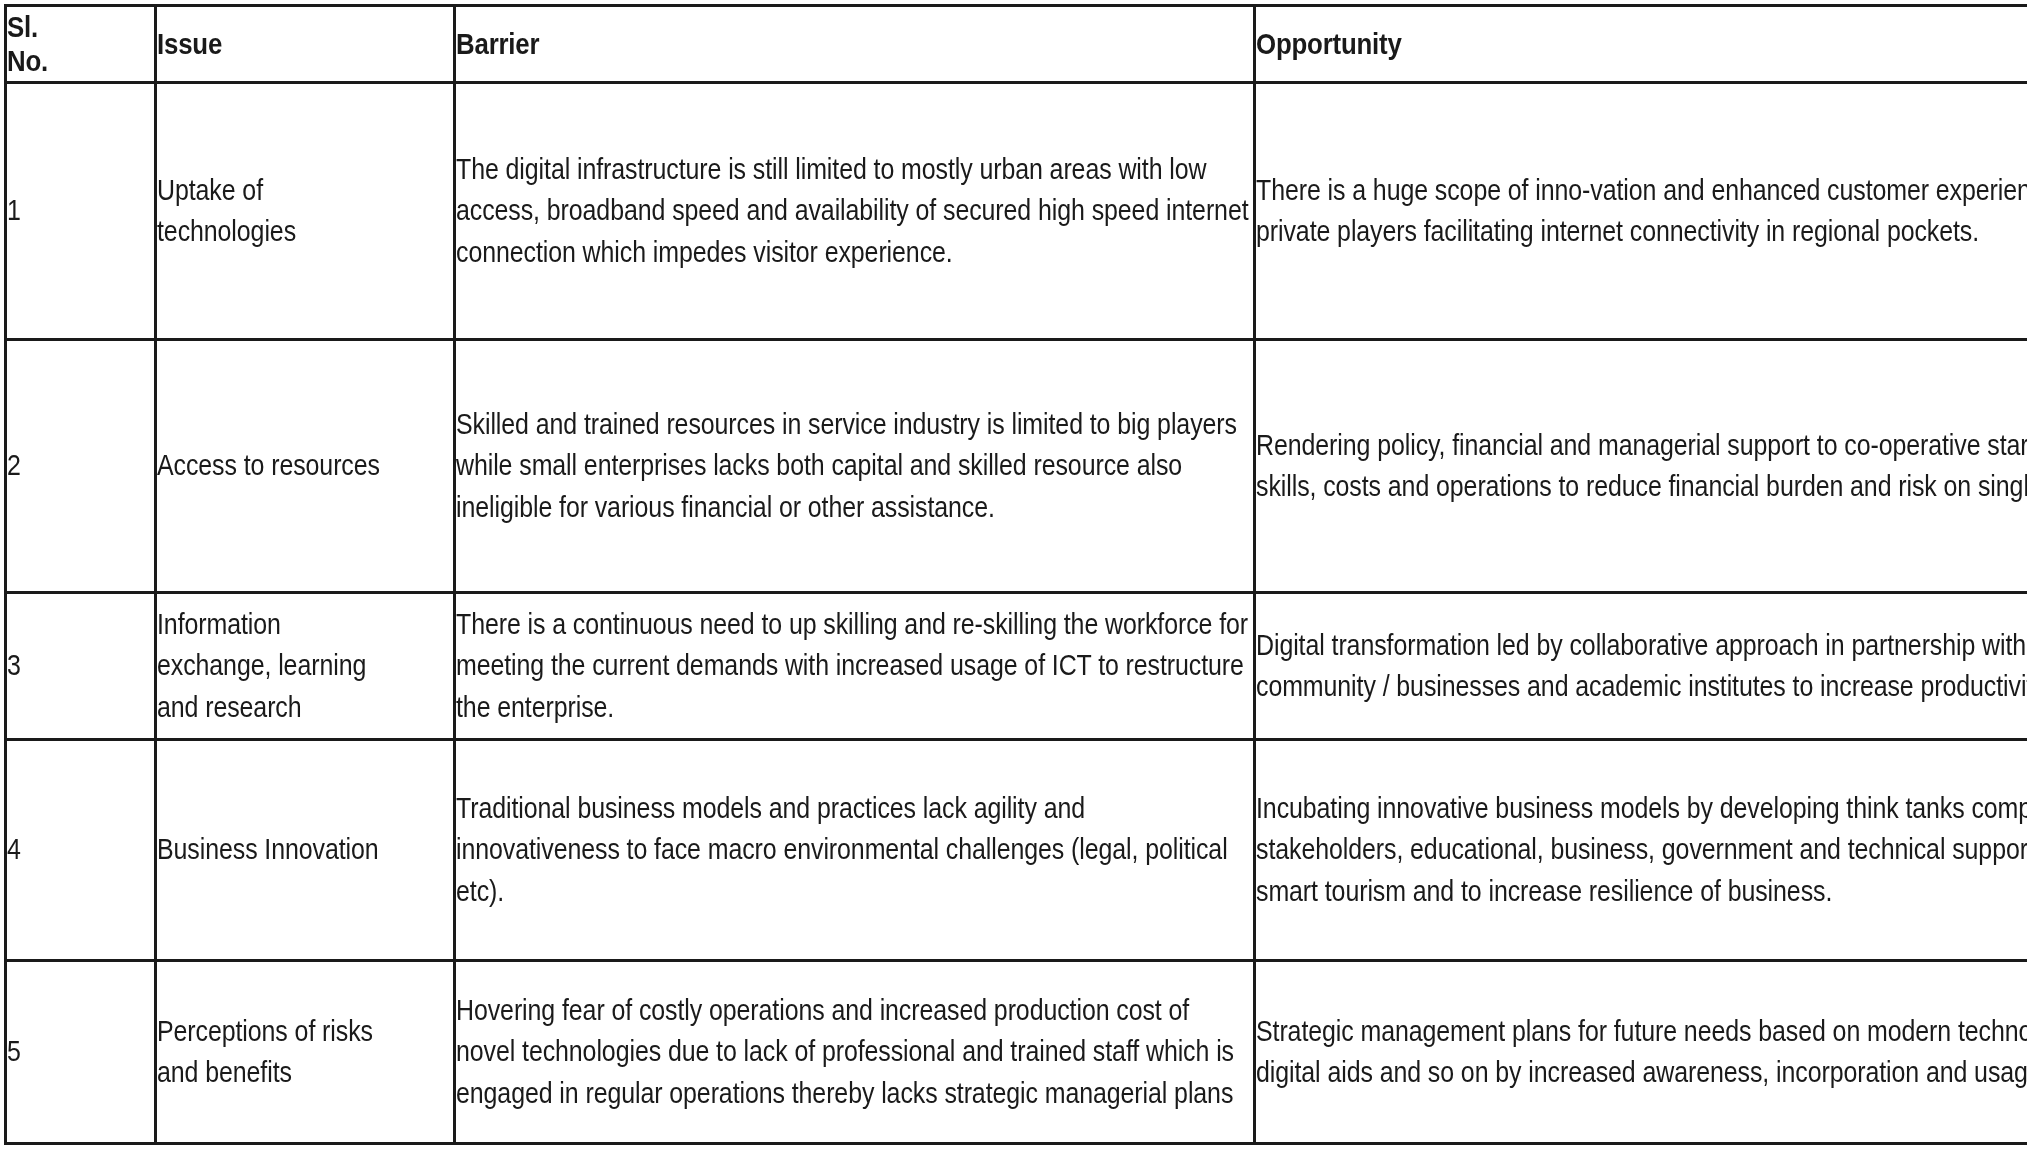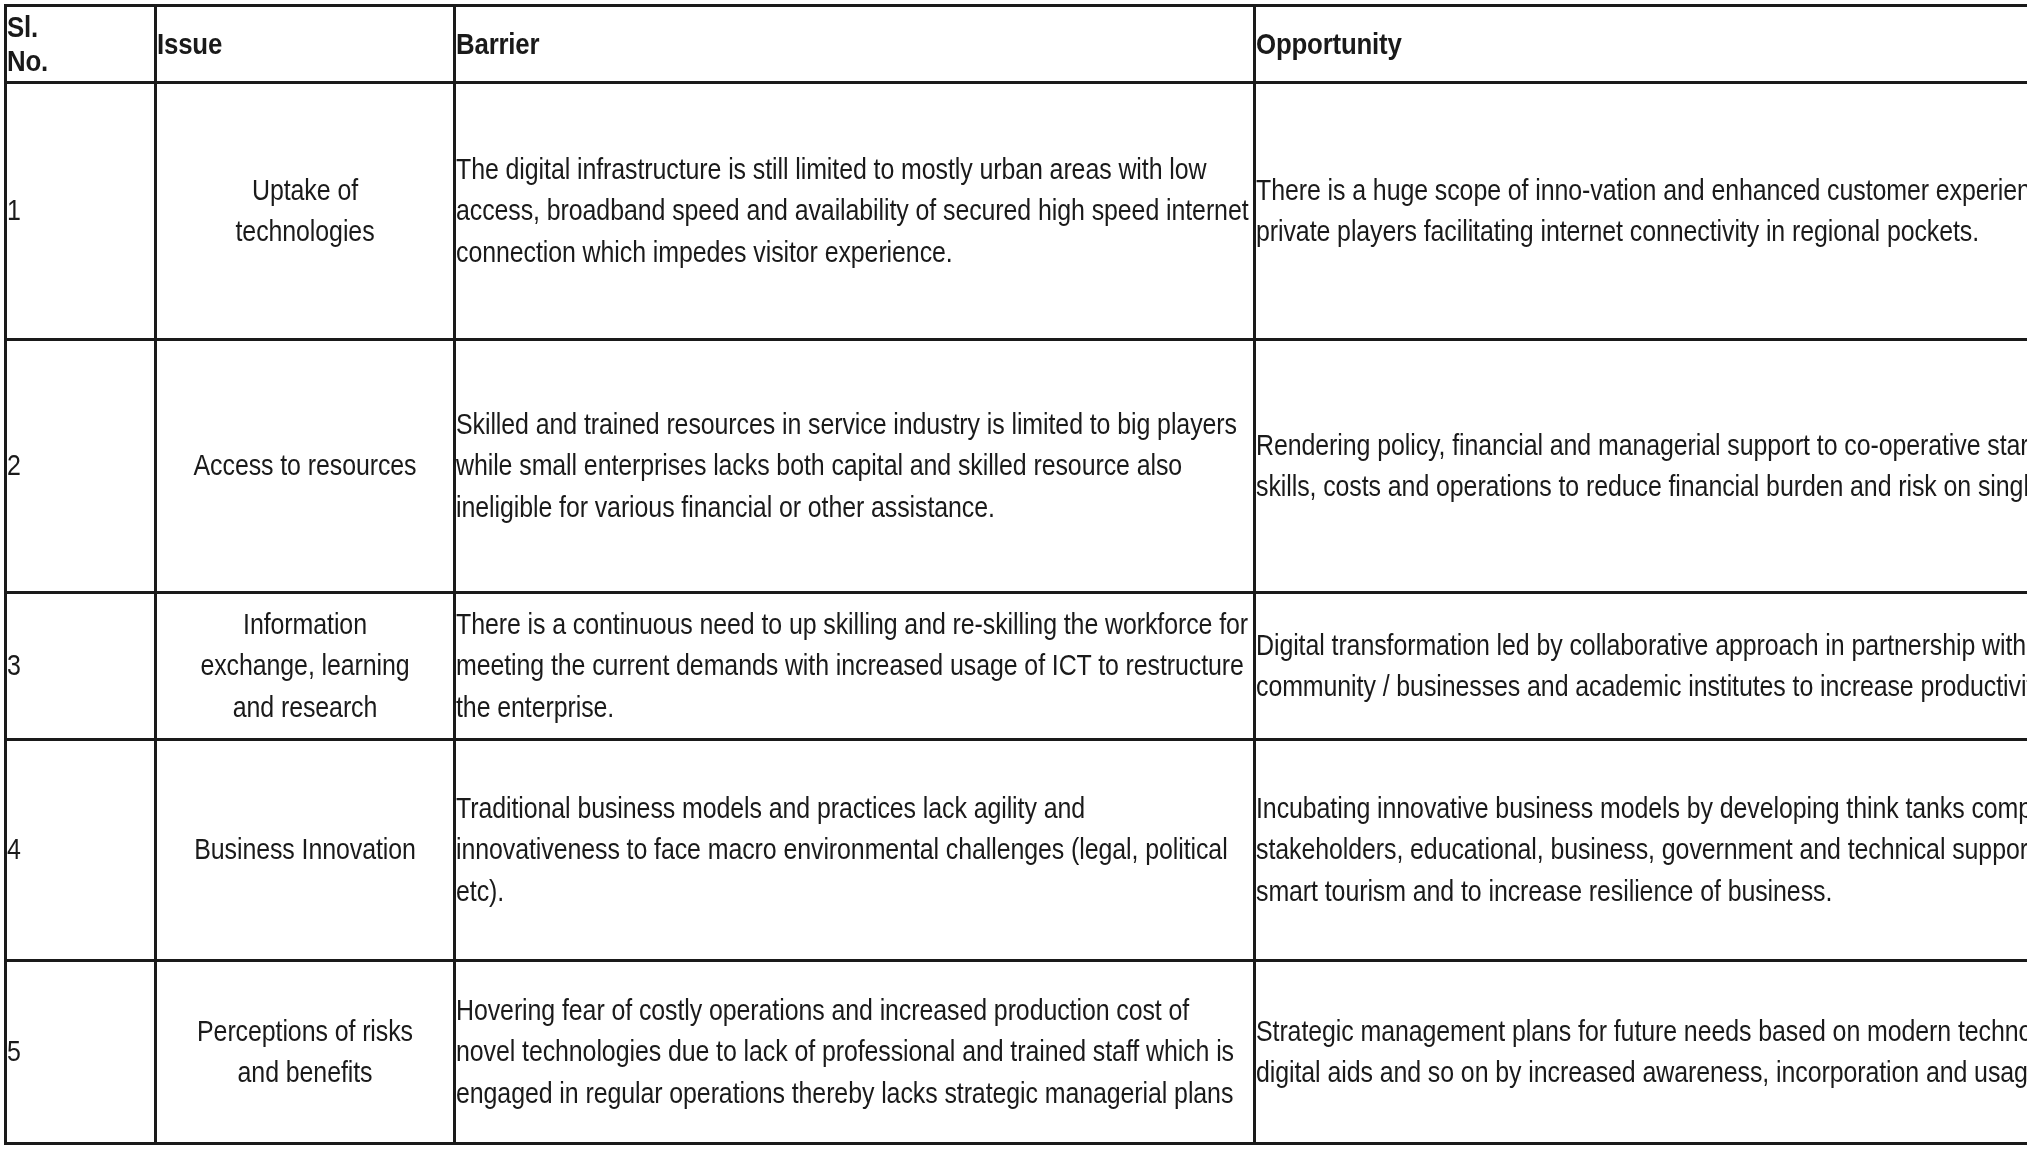--- a/index.html
+++ b/index.html
@@ -70,21 +70,21 @@
     transform: scaleX(0.86);
     transform-origin: left center;
     width: 116.3%;
     white-space: pre-line;
     font-size: 29px;
     line-height: 1.42;
     letter-spacing: -0.1px;
   }
 
   td.num   { padding: 0 0 0 18px; vertical-align: middle; }
-  td.issue { padding: 0 10px 0 18px; vertical-align: middle; text-align: center; }
+  td.issue { padding: 0 10px 0 18px; vertical-align: middle; }
   td.barrier { padding: 0 18px 0 18px; vertical-align: middle; }
   td.opportunity { padding: 0 18px 0 18px; vertical-align: middle; }
 
   tr.r1 td { height: 254px; }
   tr.r2 td { height: 250px; }
   tr.r3 td { height: 144px; }
   tr.r4 td { height: 218px; }
   tr.r5 td { height: 180px; }
 </style>
 </head>

